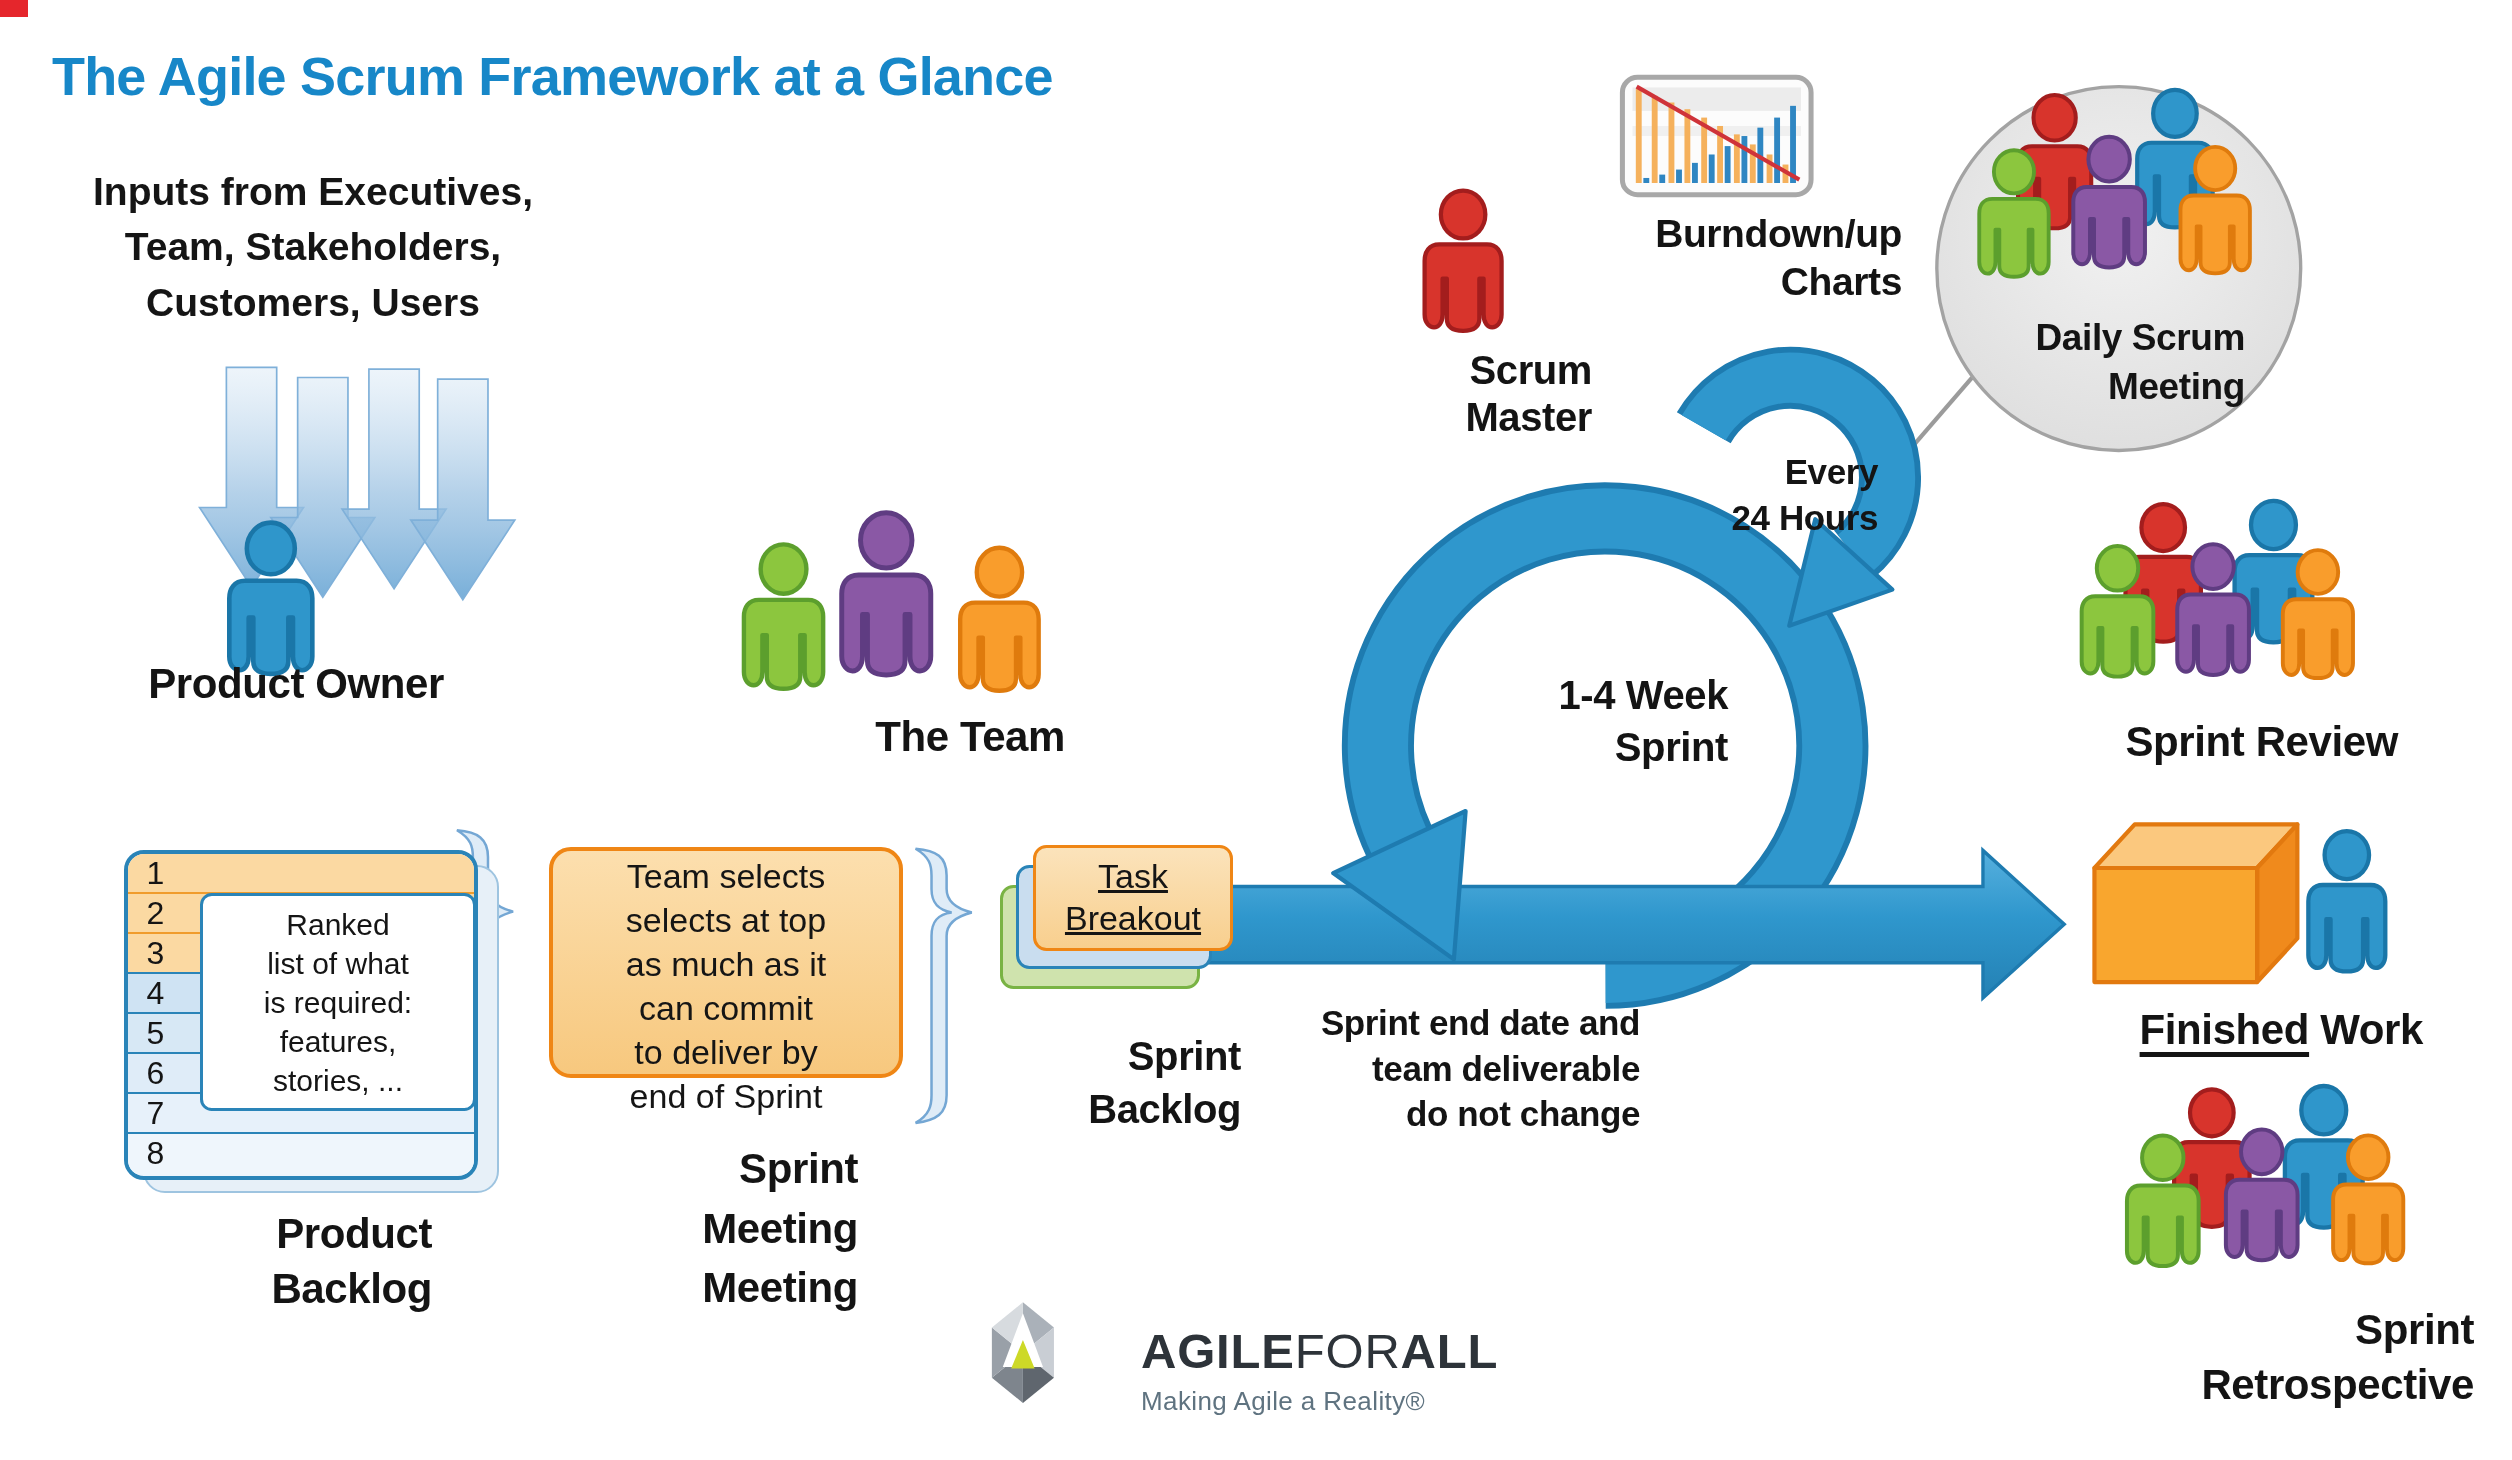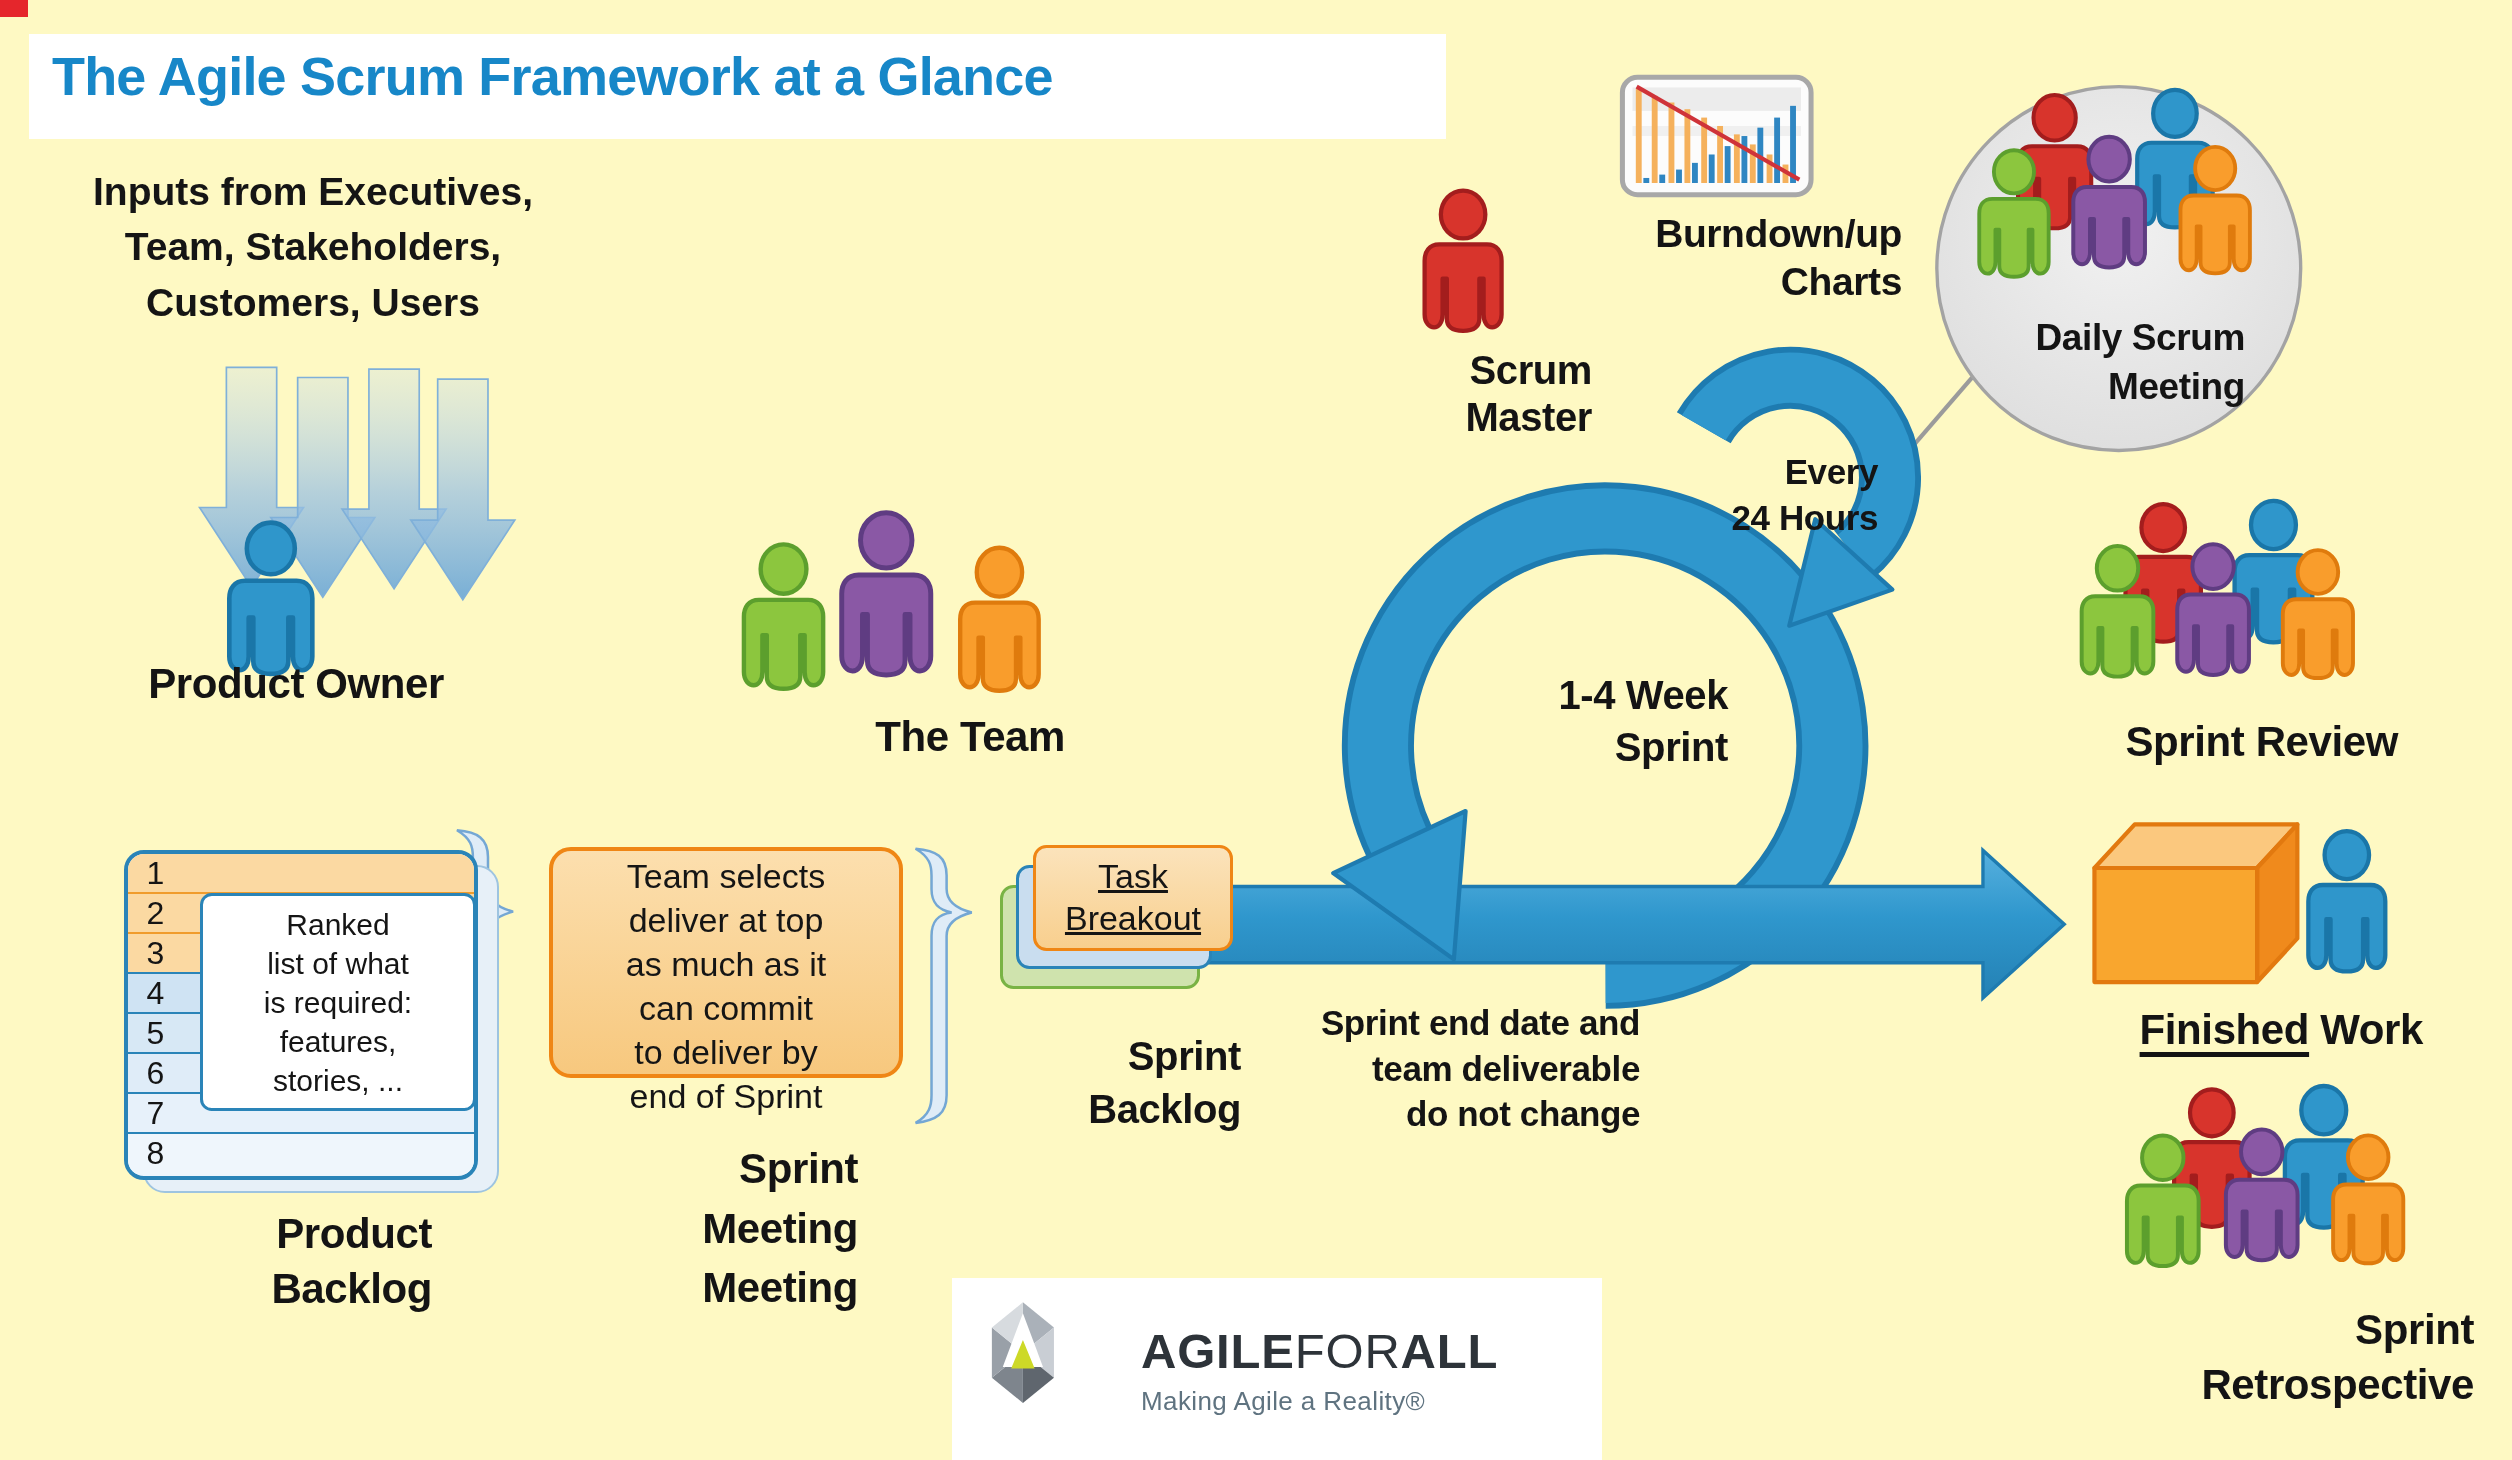--- a/index.html
+++ b/index.html
@@ -1,16 +1,16 @@
 <!DOCTYPE html>
 <html style="font-size:13.4px"><head>
 <meta charset="utf-8">
 <style>
   html,body{margin:0;padding:0;background:#dddddd;}
-  #stage{position:relative;width:2512px;height:1461px;background:#fef9c3;overflow:hidden;
+  #stage{position:relative;width:2512px;height:1461px;background:#ffffff;overflow:hidden;
          font-family:"Liberation Sans",sans-serif;color:#151515;}
   .abs{position:absolute;}
   .lbl{position:absolute;font-weight:700;color:#141414;text-align:right;letter-spacing:-0.4px;}
   .z0{z-index:0}.z2{z-index:2}
   #bgsvg{position:absolute;left:0;top:0;z-index:1}
   
   .person use{stroke-width:5px;stroke-linejoin:round;}
   .pg-blue{fill:#2f96cb;stroke:#1a76a8}
   .pg-green{fill:#8cc63e;stroke:#5c9f2d}
   .pg-purple{fill:#8a58a5;stroke:#5f3c82}
@@ -315,21 +315,21 @@
       <div>stories, ...</div>
     </div>
   </div>
   <div class="lbl z2" style="left:172px;top:1207px;width:260px;font-size:42px;line-height:1.3;">
     <div>Product</div>
     <div>Backlog</div>
   </div>
 
   <div class="abs" id="plan-box">
     <div>Team selects</div>
-    <div>deliver at top</div>
+    <div>selects at top</div>
     <div>as much as it</div>
     <div>can commit</div>
     <div>to deliver by</div>
     <div>end of Sprint</div>
   </div>
   <div class="lbl z2" style="left:598px;top:1139px;width:260px;font-size:42px;line-height:1.42;">
     <div>Sprint</div>
     <div>Meeting</div>
     <div>Meeting</div>
   </div>

